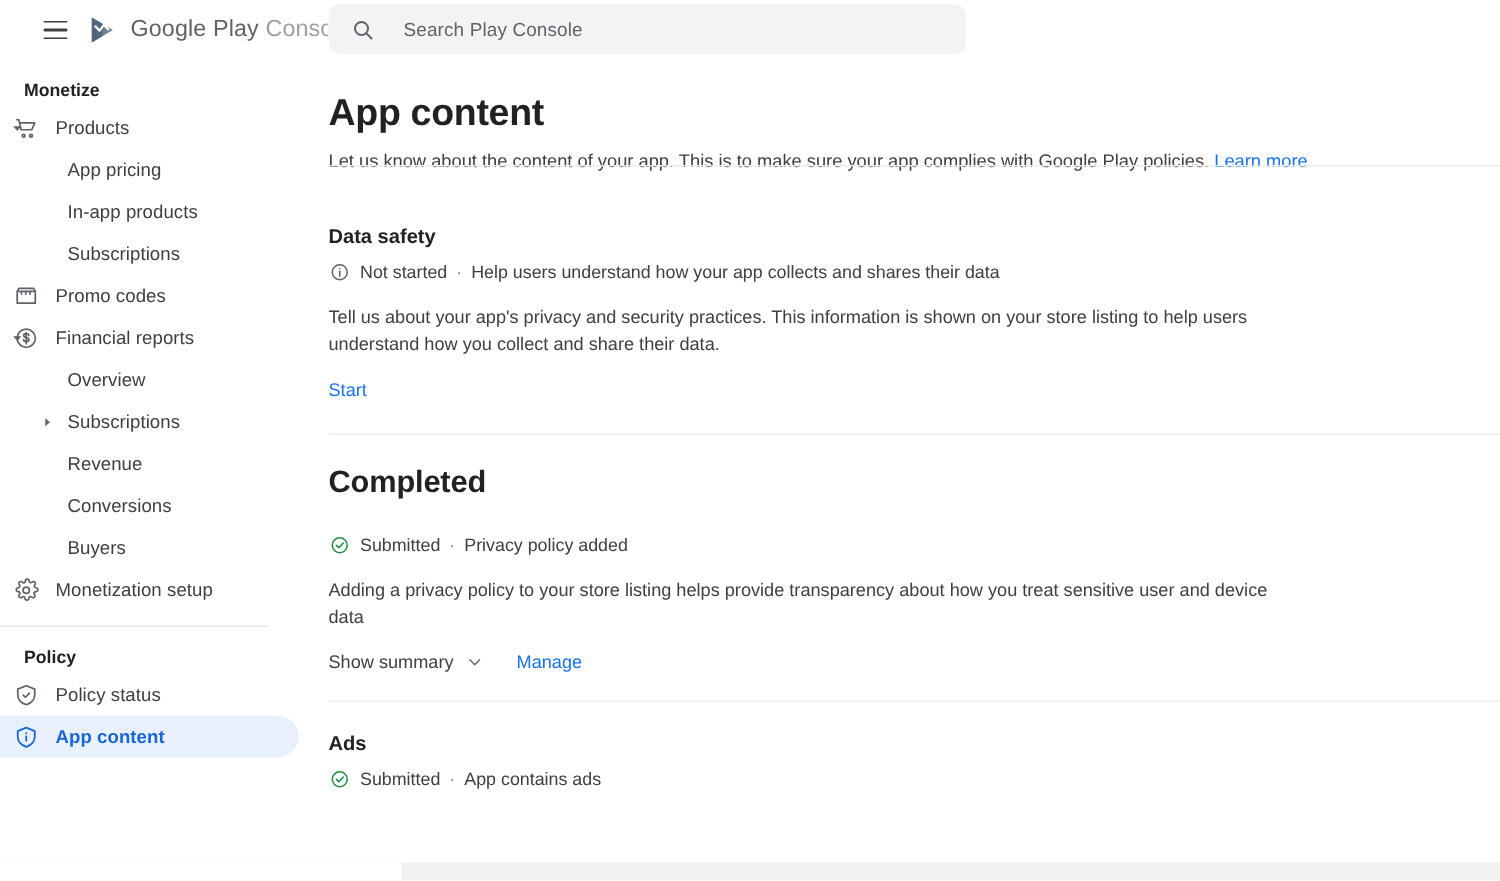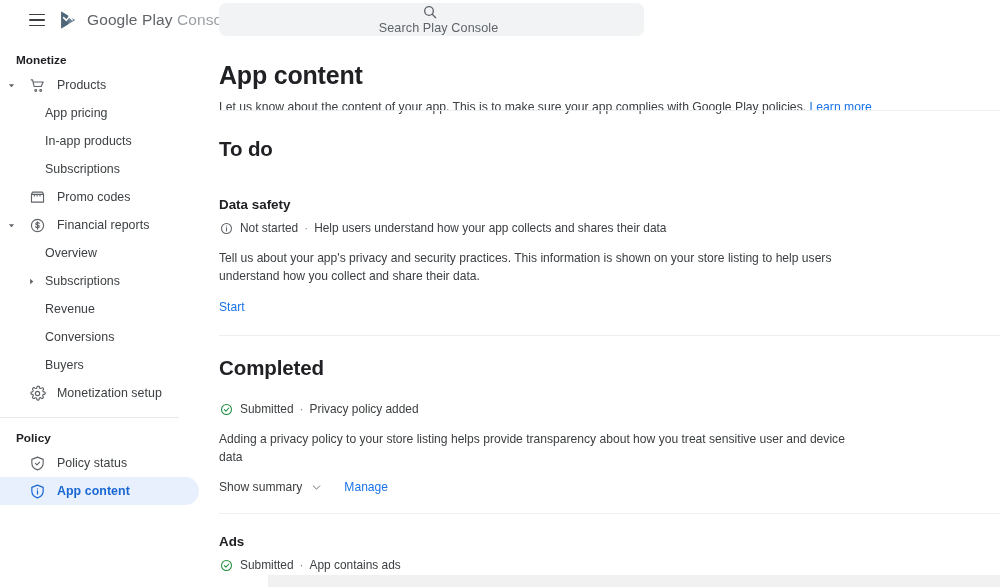--- a/index.html
+++ b/index.html
@@ -70,21 +70,21 @@
     height: 22px;
     display: flex;
     align-items: center;
     margin-top: 9px;
   }
   .nav-item {
     position: relative;
     height: 28px;
     display: flex;
     align-items: center;
-    padding-left: 28px;
+    padding-left: 8px;
     cursor: pointer;
     border-radius: 0 14px 14px 0;
     margin-right: 20px;
   }
   .nav-item .twisty {
     position: absolute;
     left: 4px;
     width: 14px; height: 14px;
     display: flex; align-items: center; justify-content: center;
     color: #5f6368;
@@ -129,21 +129,20 @@
   }
   .searchbar {
     width: 425px;
     height: 33px;
     background: #f1f3f4;
     border-radius: 7px;
     display: flex;
     align-items: center;
     padding-left: 14px;
     cursor: text;
-    flex-direction: column;
   }
   .searchbar .sicon {
     width: 18px; height: 18px;
     margin-right: 18px;
     display: flex; align-items: center; justify-content: center;
   }
   .searchbar .sph {
     font-size: 12.6px;
     color: #5f6368;
     letter-spacing: 0.1px;
@@ -422,23 +421,20 @@
     <div class="topdivider"></div>
 
     <div class="content" style="padding-top:8px;">
 
       <h1 class="page-title">App content</h1>
       <div class="page-sub">
         <span>Let us know about the content of your app. This is to make sure your app complies with Google Play policies.</span>
         <a class="link">Learn more</a>
       </div>
 
-      <div style="margin-top:21px;">
-        <div class="section-head">To do</div>
-      </div>
 
       <div class="card" style="margin-top:34px;">
         <div class="card-title">Data safety</div>
         <div class="card-status">
           <span class="statusicon">
             <svg width="13" height="13" viewBox="0 0 24 24" fill="none" stroke="#5f6368" stroke-width="1.9">
               <circle cx="12" cy="12" r="9.2"></circle>
               <path d="M12 10.8v6" stroke-linecap="round"></path>
               <path d="M12 7.3v0.3" stroke-linecap="round"></path>
             </svg>

